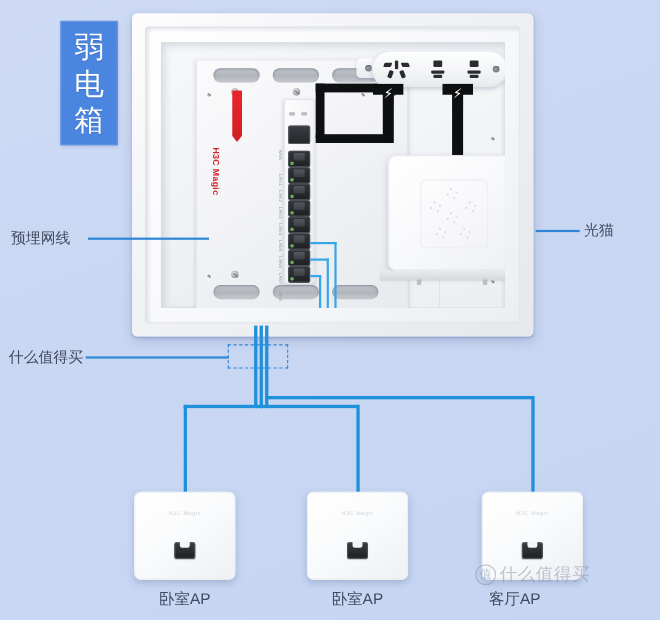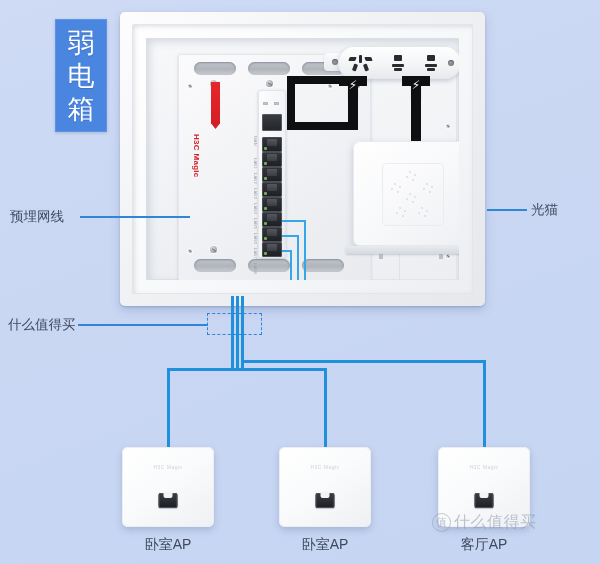--- a/index.html
+++ b/index.html
@@ -455,20 +455,20 @@
     <div class="ap-brand">H3C Magic</div>
     <div class="ap-port"></div>
   </div>
   <div class="ap" style="left:438px;top:447px;">
     <div class="ap-brand">H3C Magic</div>
     <div class="ap-port"></div>
   </div>
 
   <div class="ap-label" style="left:108px;top:536px;">卧室AP</div>
   <div class="ap-label" style="left:265px;top:536px;">卧室AP</div>
-  <div class="ap-label" style="left:424px;top:536px;text-align:center;">客厅AP</div>
+  <div class="ap-label" style="left:408px;top:536px;text-align:center;">客厅AP</div>
 
   <div class="wm">
     <div class="wm-logo">值</div>
     <div class="wm-text">什么值得买</div>
   </div>
 
 </div>
 
 </body></html>

